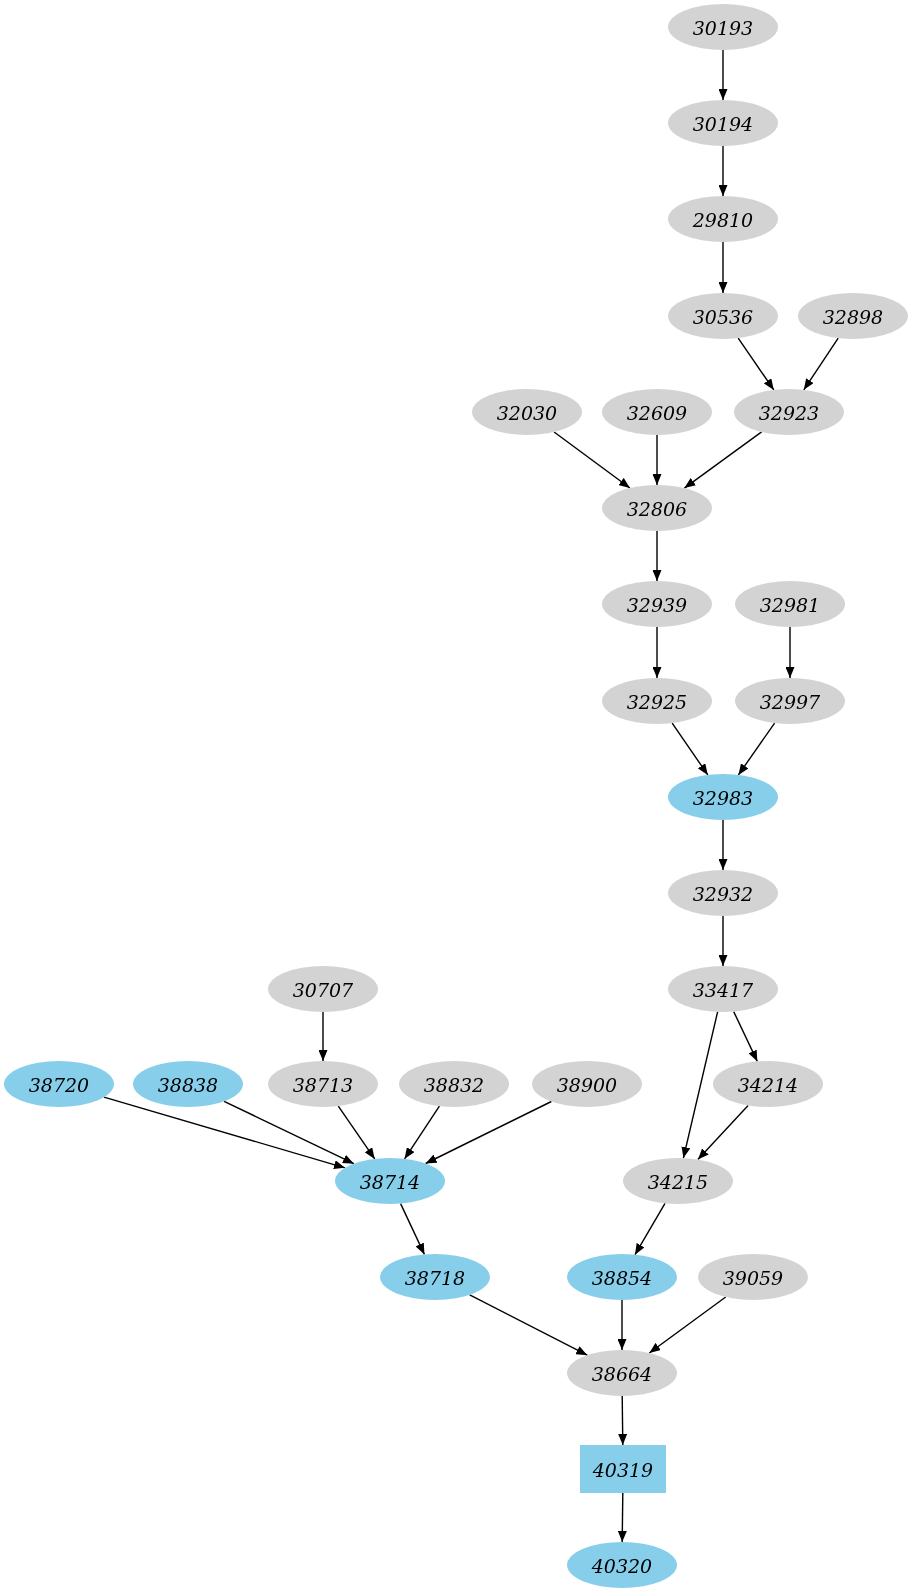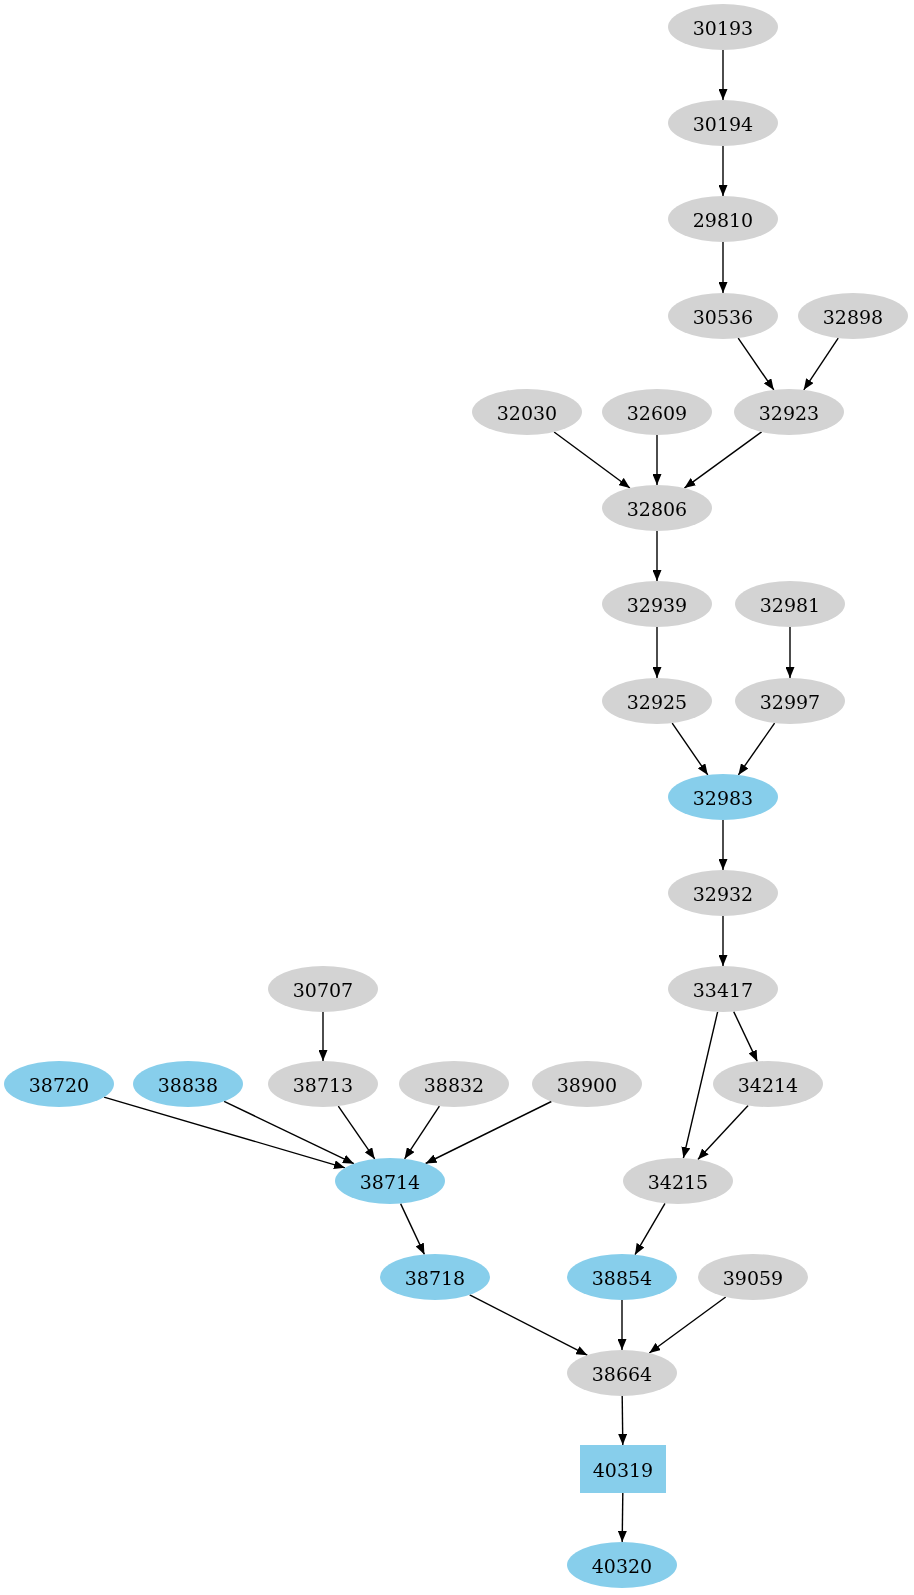--- a/index.html
+++ b/index.html
@@ -6,20 +6,21 @@
     margin: 0;
     padding: 0;
     background: #ffffff;
   }
   #canvas-wrap {
     position: relative;
     width: 766px;
     height: 1595px;
     background: #ffffff;
     font-family: "DejaVu Serif", serif;
+    font-style: italic;
   }
   svg text {
     font-family: "DejaVu Serif", "Liberation Serif", serif;
     font-size: 19px;
     fill: #000000;
   }
   svg .edge-line {
     stroke: #000000;
     stroke-width: 1.4;
     fill: none;

